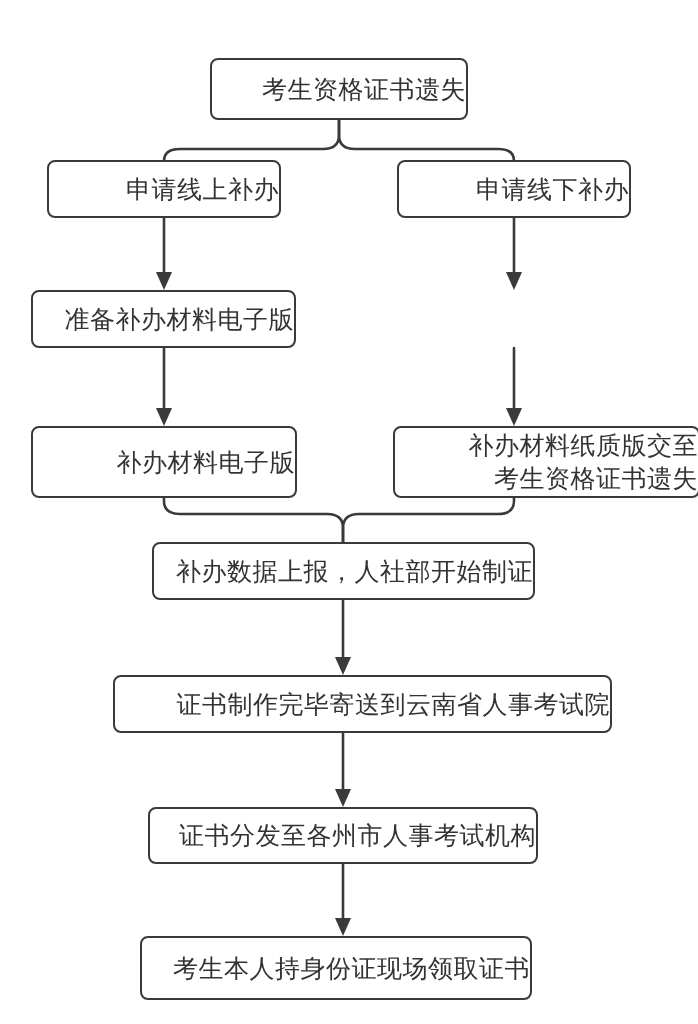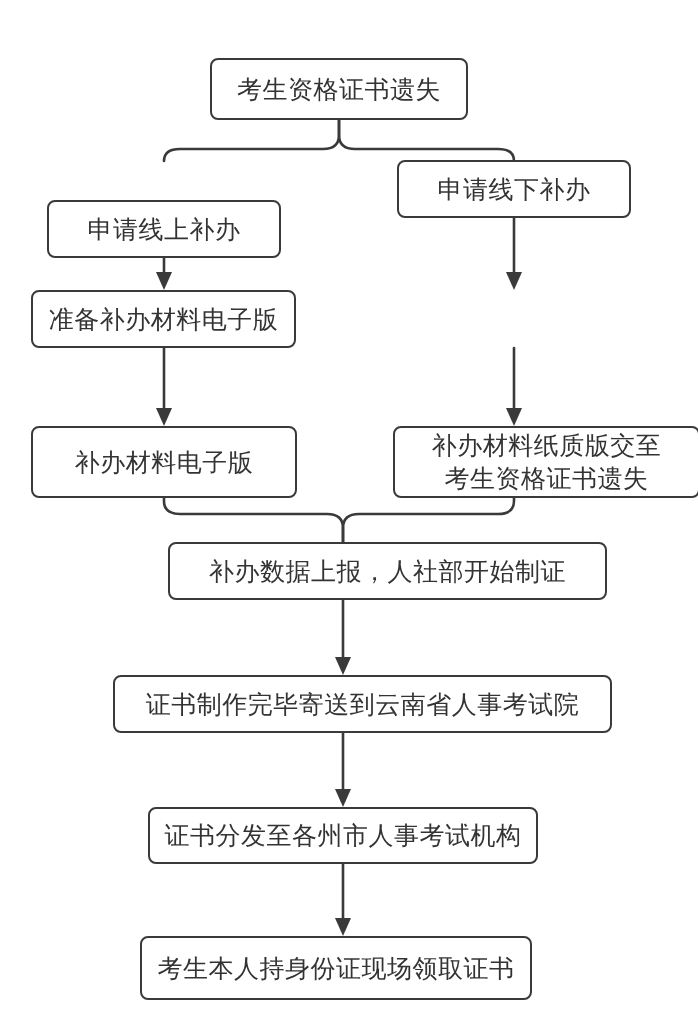--- a/index.html
+++ b/index.html
@@ -18,35 +18,35 @@
   .connectors{position:absolute;left:0;top:0;width:698px;height:1024px;}
   .connectors path.l{fill:none;stroke:var(--stroke);stroke-width:2.6;stroke-linecap:round;}
   .connectors path.h{fill:var(--stroke);stroke:none;}
   .node{
     position:absolute;
     box-sizing:border-box;
     border:2.6px solid var(--stroke);
     border-radius:8px;
     background:var(--bg);
     display:flex;flex-direction:column;
-    align-items:center;justify-content:center;
+    align-items:flex-end;justify-content:center;
     text-align:center;
     font-size:25px;line-height:33px;
     color:var(--text);
     letter-spacing:0.5px;
   }
   .node .line{display:block;white-space:nowrap;}
   #n-lost   {left:210px;top:58px;  width:258px;height:62px;}
-  #n-online {left:47px; top:160px; width:234px;height:58px;margin-top:40px;}
+  #n-online {left:47px; top:160px; width:234px;height:58px;}
   #n-offline{left:397px;top:160px; width:234px;height:58px;}
   #n-prep-e {left:31px; top:290px; width:265px;height:58px;}
   #n-prep-p {left:380px;top:290px; width:266px;height:58px;}
   #n-email  {left:31px; top:426px; width:266px;height:72px;}
   #n-paper  {left:361px;top:426px; width:307px;height:72px;margin-left:32px;}
-  #n-report {left:152px;top:542px; width:439px;height:58px;margin-left:16px;}
+  #n-report {left:152px;top:542px; width:383px;height:58px;}
   #n-made   {left:113px;top:675px; width:499px;height:58px;}
   #n-dist   {left:148px;top:807px; width:390px;height:57px;}
   #n-pickup {left:140px;top:936px; width:392px;height:64px;}
 </style>
 </head>
 <body>
 
 <div class="canvas">
 
   <svg class="connectors" viewBox="0 0 698 1024" xmlns="http://www.w3.org/2000/svg">

